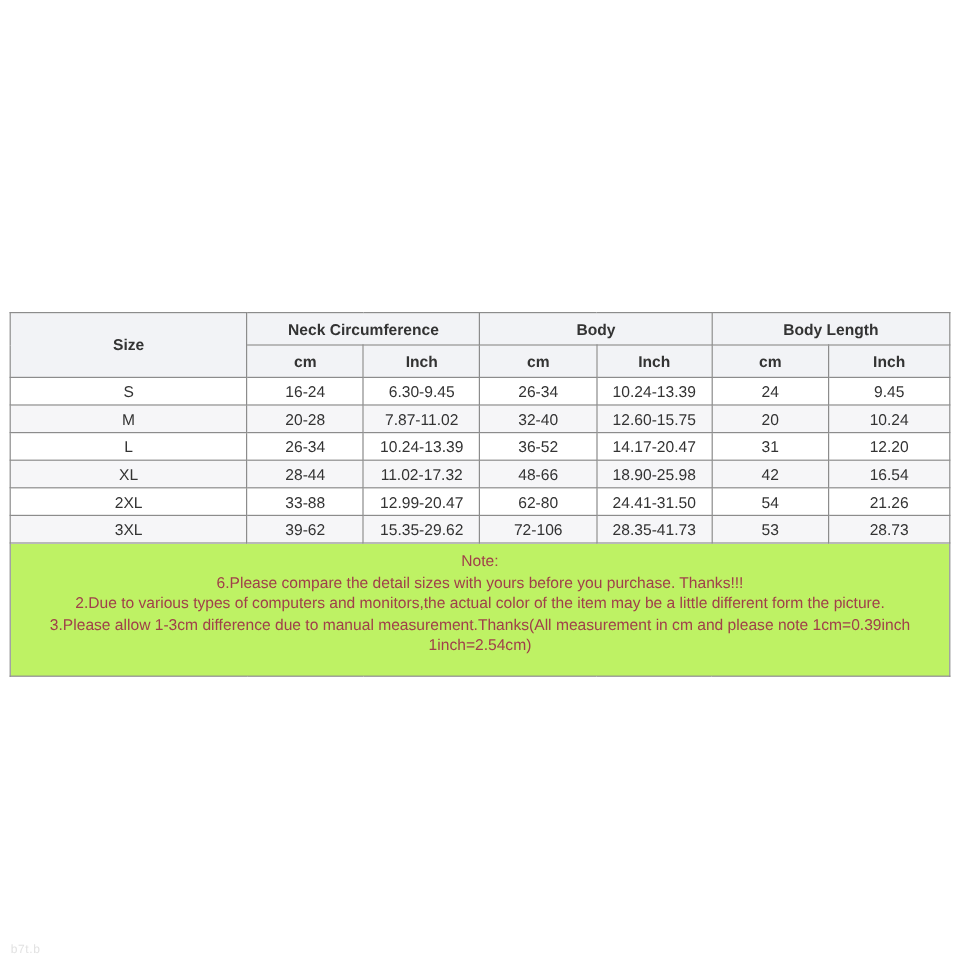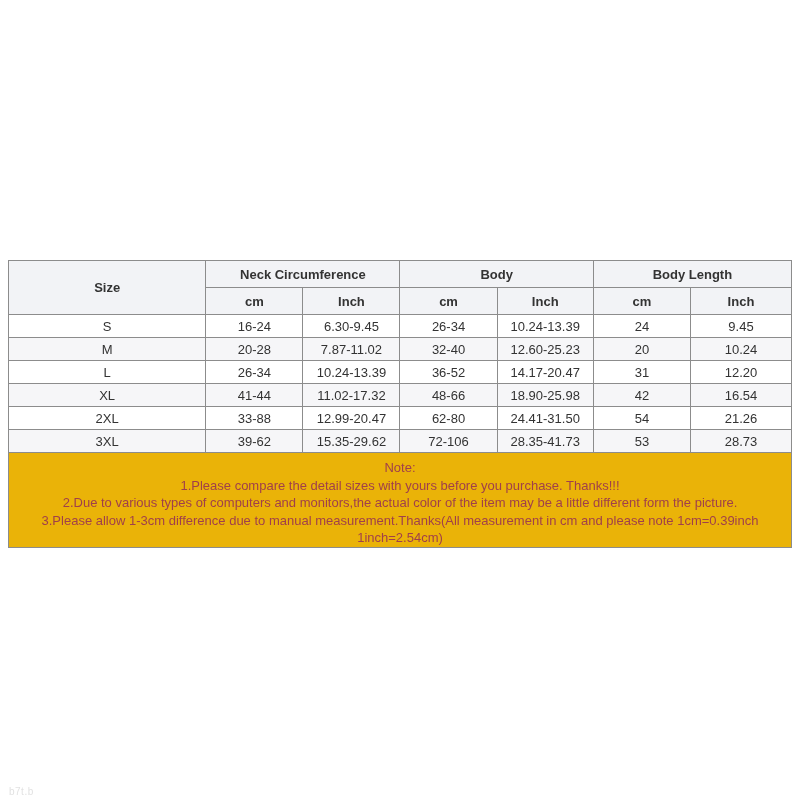--- a/index.html
+++ b/index.html
@@ -49,22 +49,22 @@
   tbody td {
     height: 22px;
     background: #ffffff;
     color: var(--text, #333333);
   }
   tbody tr:nth-child(even) td {
     background: var(--stripe-bg, #f6f6f8);
   }
   tfoot td.note-cell {
     height: 88px;
-    background: #eab308;
-    padding: 6px 8px 0 8px;
+    background: #bef264;
+    padding: 6px 8px 16px 8px;
     vertical-align: middle;
     white-space: normal;
   }
   .note-title,
   .note-line {
     color: var(--note-text, #a0404a);
     font-size: 13px;
     line-height: 17.5px;
     text-align: center;
   }
@@ -115,36 +115,36 @@
         <td>26-34</td>
         <td>10.24-13.39</td>
         <td>24</td>
         <td>9.45</td>
       </tr>
       <tr>
         <td>M</td>
         <td>20-28</td>
         <td>7.87-11.02</td>
         <td>32-40</td>
-        <td>12.60-25.23</td>
+        <td>12.60-15.75</td>
         <td>20</td>
         <td>10.24</td>
       </tr>
       <tr>
         <td>L</td>
         <td>26-34</td>
         <td>10.24-13.39</td>
         <td>36-52</td>
         <td>14.17-20.47</td>
         <td>31</td>
         <td>12.20</td>
       </tr>
       <tr>
         <td>XL</td>
-        <td>41-44</td>
+        <td>28-44</td>
         <td>11.02-17.32</td>
         <td>48-66</td>
         <td>18.90-25.98</td>
         <td>42</td>
         <td>16.54</td>
       </tr>
       <tr>
         <td>2XL</td>
         <td>33-88</td>
         <td>12.99-20.47</td>
@@ -160,21 +160,21 @@
         <td>72-106</td>
         <td>28.35-41.73</td>
         <td>53</td>
         <td>28.73</td>
       </tr>
     </tbody>
     <tfoot>
       <tr>
         <td colspan="7" class="note-cell">
           <div class="note-title">Note:</div>
-          <div class="note-line">1.Please compare the detail sizes with yours before you purchase. Thanks!!!</div>
+          <div class="note-line">6.Please compare the detail sizes with yours before you purchase. Thanks!!!</div>
           <div class="note-line">2.Due to various types of computers and monitors,the actual color of the item may be a little different form the picture.</div>
           <div class="note-line">3.Please allow 1-3cm difference due to manual measurement.Thanks(All measurement in cm and please note 1cm=0.39inch 1inch=2.54cm)</div>
         </td>
       </tr>
     </tfoot>
   </table>
 </div>
 
 <div class="watermark">b7t.b</div>
 

